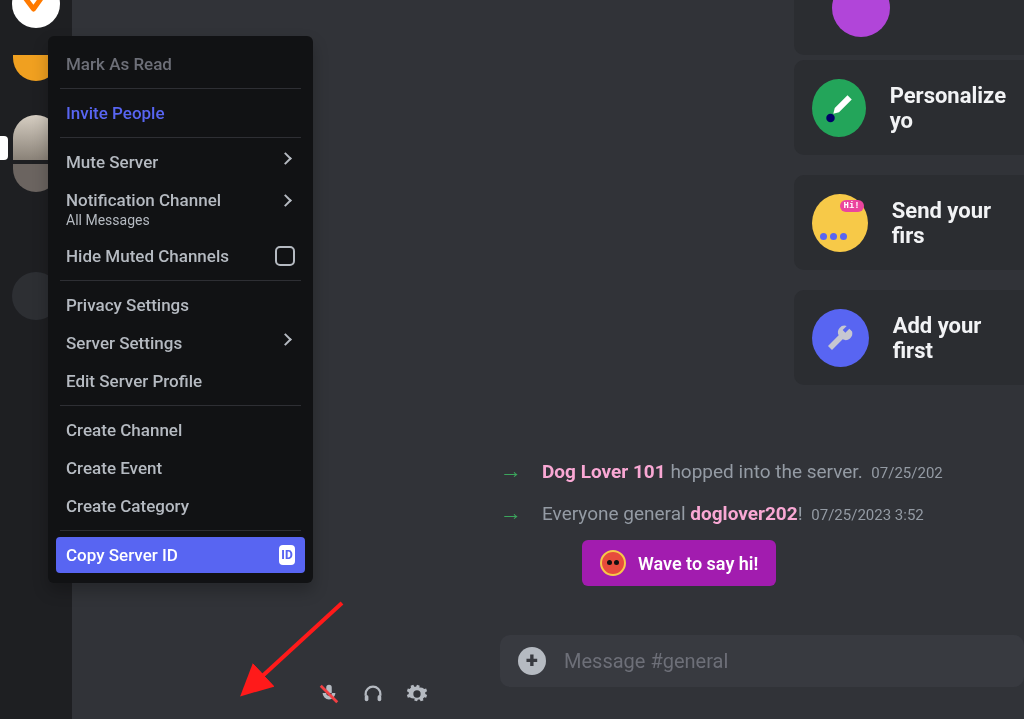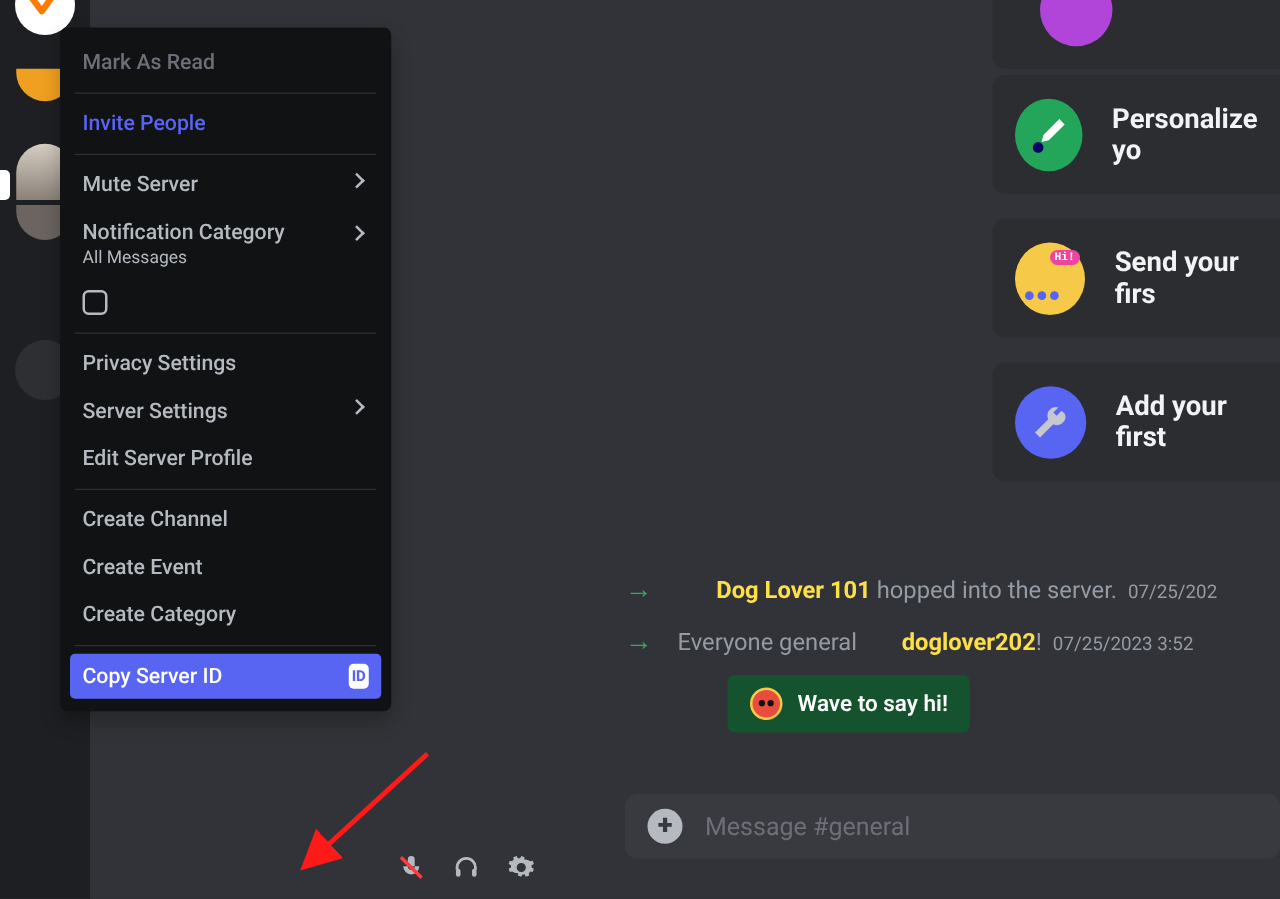--- a/index.html
+++ b/index.html
@@ -1,39 +1,39 @@
 <!DOCTYPE html>
 <html><head>
 <meta charset="utf-8">
 <style>
   html,body{margin:0;padding:0;height:100%;width:100%;background:#313338;font-family:-apple-system,BlinkMacSystemFont,"Segoe UI",Roboto,Helvetica,Arial,sans-serif;overflow:hidden;color:#dbdee1;}
   *{box-sizing:border-box;}
   .server-rail{position:absolute;left:0;top:0;width:72px;height:100%;background:#1e1f22;display:flex;flex-direction:column;align-items:center;padding-top:0;}
   .server-pill{position:absolute;left:0;width:8px;background:#fff;border-radius:0 4px 4px 0;}
   .server-icon{width:48px;height:48px;border-radius:50%;margin:4px 0;display:flex;align-items:center;justify-content:center;}
-  .context-menu{position:absolute;left:48px;top:22px;width:265px;background:#111214;border-radius:6px;padding:8px;box-shadow:0 8px 16px rgba(0,0,0,.24);z-index:100;}
+  .context-menu{position:absolute;left:48px;top:36px;width:265px;background:#111214;border-radius:6px;padding:8px;box-shadow:0 8px 16px rgba(0,0,0,.24);z-index:100;}
   .menu-item{display:flex;align-items:center;justify-content:space-between;padding:8px 10px;border-radius:4px;color:#b5bac1;font-size:17px;font-weight:500;cursor:pointer;margin:2px 0;}
   .menu-item .sub{color:#b5bac1;font-size:14px;font-weight:400;display:block;margin-top:2px;}
   .menu-item.disabled{color:#6d6f78;}
   .menu-item.invite{color:#5865f2;align-items:center;}
   .menu-item.highlight{background:#5865f2;color:#fff;}
   .menu-sep{height:1px;background:#2e2f34;margin:6px 4px;}
   .chev{width:16px;height:16px;}
   .chev::before{content:"";display:block;width:7px;height:7px;border-right:2px solid currentColor;border-top:2px solid currentColor;transform:rotate(45deg);margin-left:2px;}
   .checkbox{width:20px;height:20px;border:2px solid #b5bac1;border-radius:5px;}
   .id-badge{width:16px;height:20px;border-radius:4px;background:#fff;display:flex;align-items:center;justify-content:center;color:#5865f2;font-weight:800;font-size:12px;}
   .onboard-card{position:absolute;right:0;background:#2b2d31;border-radius:10px 0 0 10px;height:95px;display:flex;align-items:center;padding-left:18px;gap:24px;color:#f2f3f5;font-size:22px;font-weight:700;}
   .ob-icon{width:58px;height:58px;border-radius:50%;display:flex;align-items:center;justify-content:center;}
   .chat{position:absolute;left:480px;right:0;top:450px;}
   .msg-row{display:flex;align-items:center;gap:20px;padding:8px 0 8px 20px;font-size:19px;}
   .arrow-join{color:#3ba55c;font-size:22px;font-weight:700;}
   .msg-text{color:#949ba4;}
-  .msg-text .strong{color:#fde047;font-weight:700;margin-left:31px;}
+  .msg-text .strong{color:#f9a8d4;font-weight:700;}
   .msg-time{color:#949ba4;font-size:15px;margin-left:4px;}
-  .wave-btn{display:inline-flex;align-items:center;gap:12px;background:#14532d;color:#fff;font-weight:600;font-size:18px;border-radius:6px;padding:10px 18px;margin-left:102px;margin-top:6px;cursor:pointer;}
+  .wave-btn{display:inline-flex;align-items:center;gap:12px;background:#a21caf;color:#fff;font-weight:600;font-size:18px;border-radius:6px;padding:10px 18px;margin-left:102px;margin-top:6px;cursor:pointer;}
   .wave-emoji{width:26px;height:26px;border-radius:50%;background:#e74c3c;border:2px solid #f7c948;position:relative;}
   .wave-emoji::before,.wave-emoji::after{content:"";position:absolute;width:5px;height:5px;background:#111;border-radius:50%;top:8px;}
   .wave-emoji::before{left:5px;} .wave-emoji::after{right:5px;}
   .composer{position:absolute;left:480px;right:0;top:635px;display:flex;align-items:center;gap:20px;padding-left:20px;}
   .compose-box{flex:1;background:#383a40;border-radius:10px;height:52px;display:flex;align-items:center;padding:0 18px;gap:18px;}
   .plus-btn{width:28px;height:28px;border-radius:50%;background:#b5bac1;display:flex;align-items:center;justify-content:center;color:#383a40;font-weight:900;font-size:22px;cursor:pointer;line-height:1;}
   .compose-ph{color:#6d6f78;font-size:20px;}
   .bottom-bar{position:absolute;left:318px;bottom:14px;display:flex;align-items:center;gap:22px;color:#b5bac1;font-size:22px;}
   .bb-icon{width:22px;height:22px;}
   .arrow-annotation{position:absolute;left:232px;top:595px;z-index:200;pointer-events:none;}
@@ -64,26 +64,27 @@
   <div class="menu-item invite">
     <span>Invite People</span>
   </div>
   <div class="menu-sep"></div>
   <div class="menu-item">
     <span>Mute Server</span>
     <span class="chev"></span>
   </div>
   <div class="menu-item" style="align-items:flex-start;">
     <span>
-      <span>Notification Category</span>
+      <span>Notification Channel</span>
       <span class="sub">All Messages</span>
     </span>
     <span class="chev" style="margin-top:6px;"></span>
   </div>
   <div class="menu-item">
+    <span>Hide Muted Channels</span>
     <span class="checkbox"></span>
   </div>
   <div class="menu-sep"></div>
   <div class="menu-item">
     <span>Privacy Settings</span>
   </div>
   <div class="menu-item">
     <span>Server Settings</span>
     <span class="chev"></span>
   </div>

